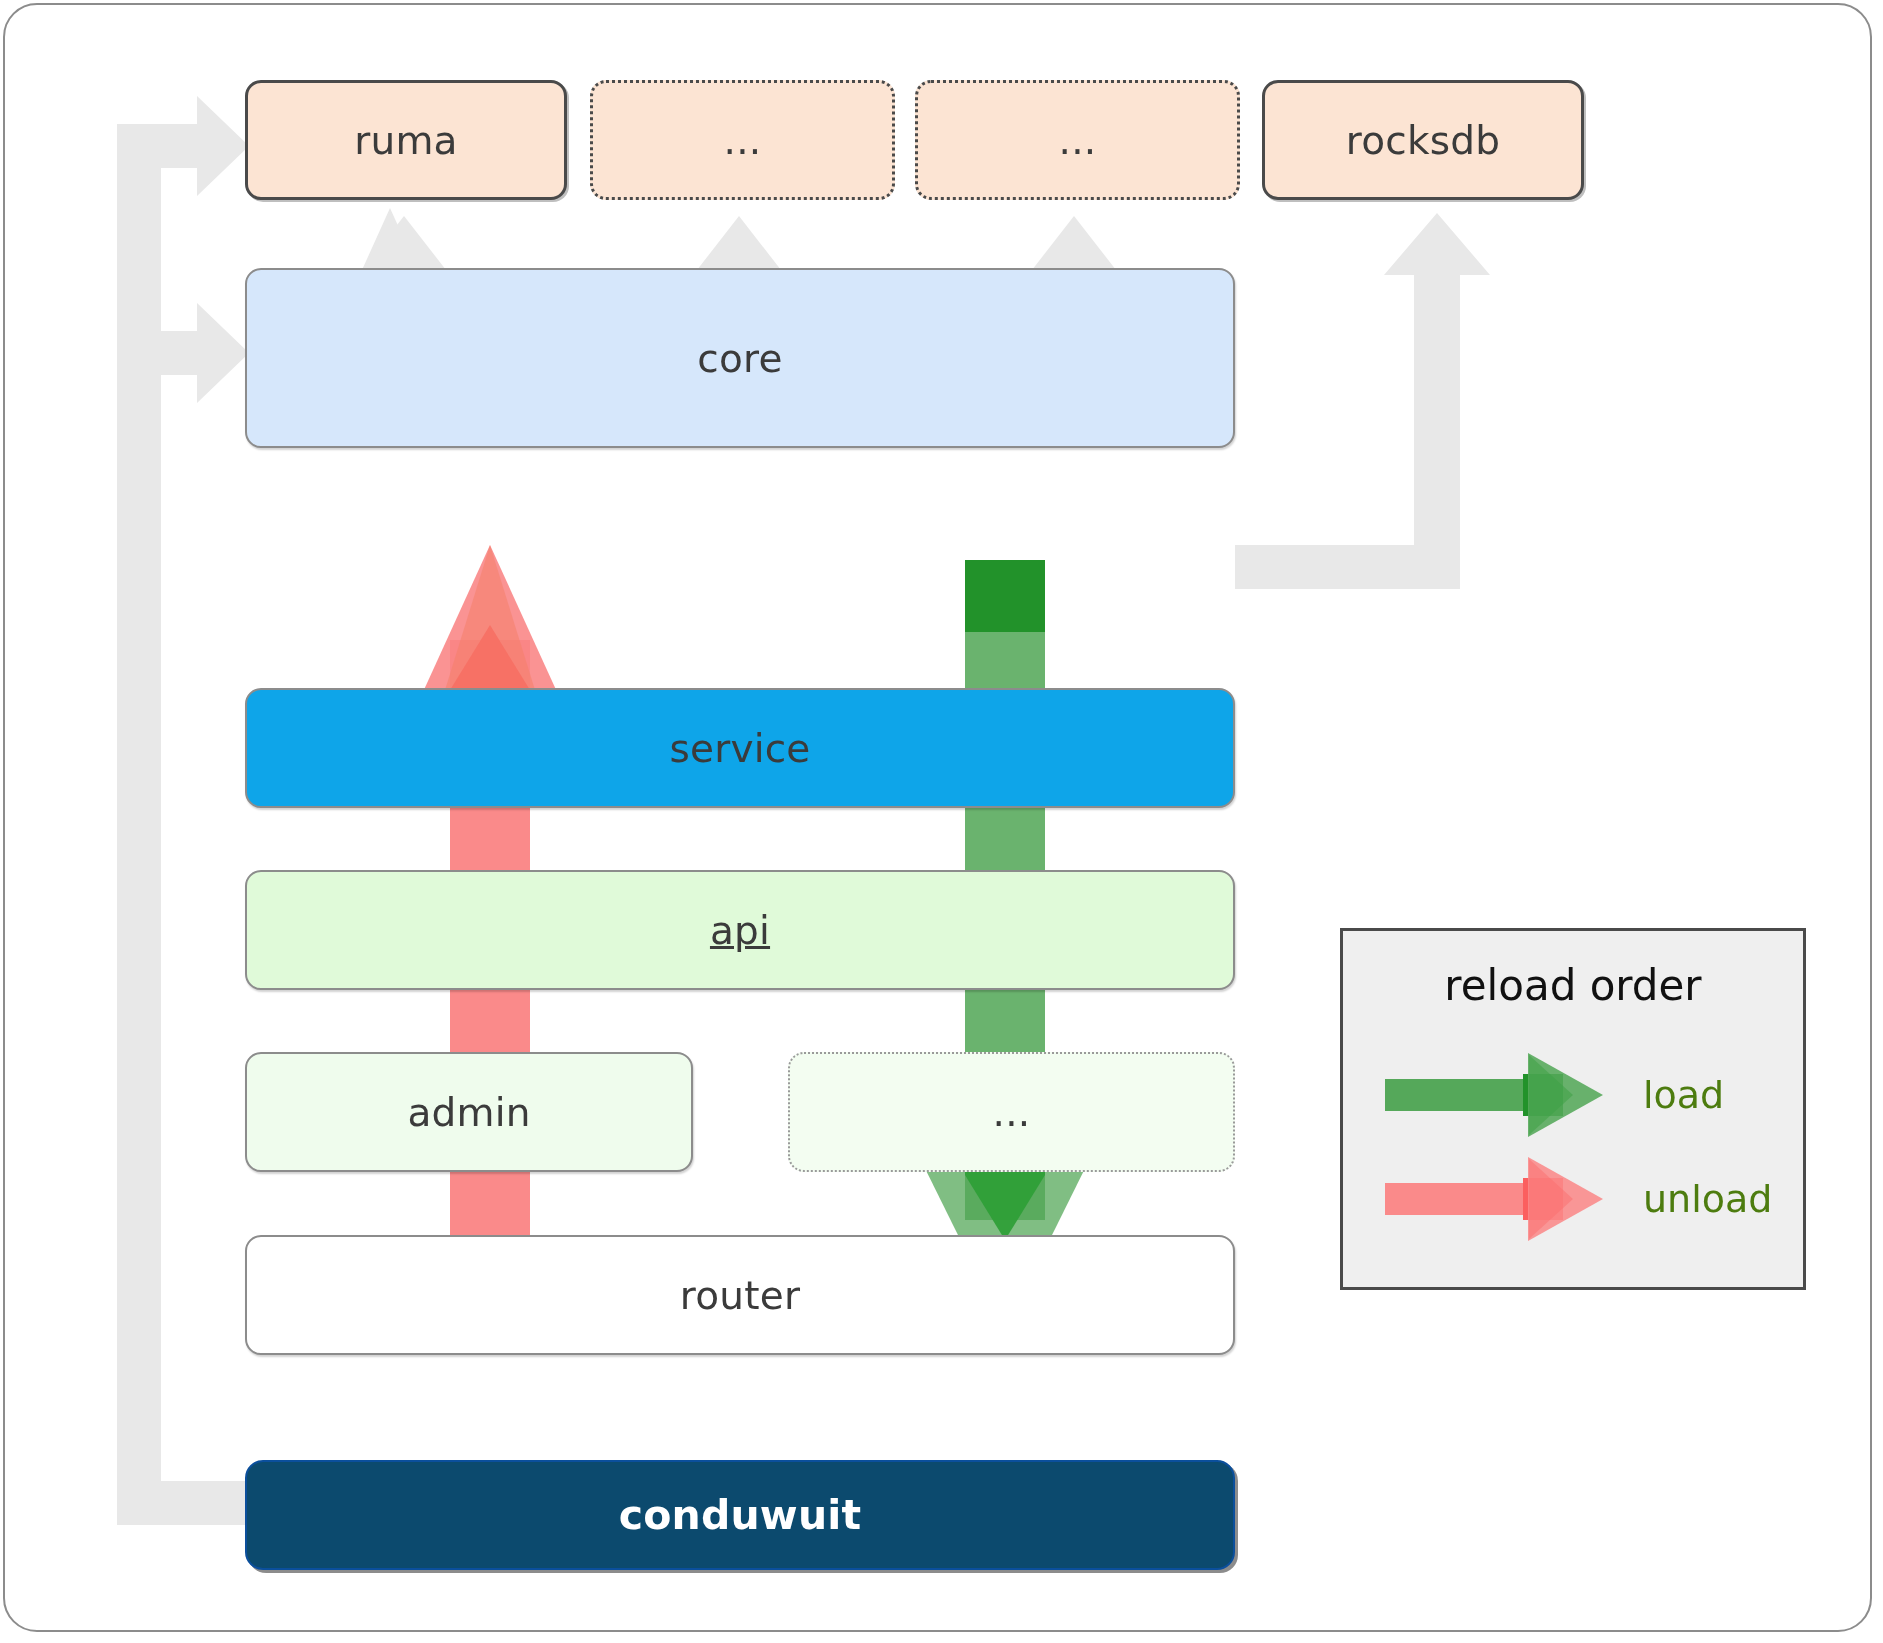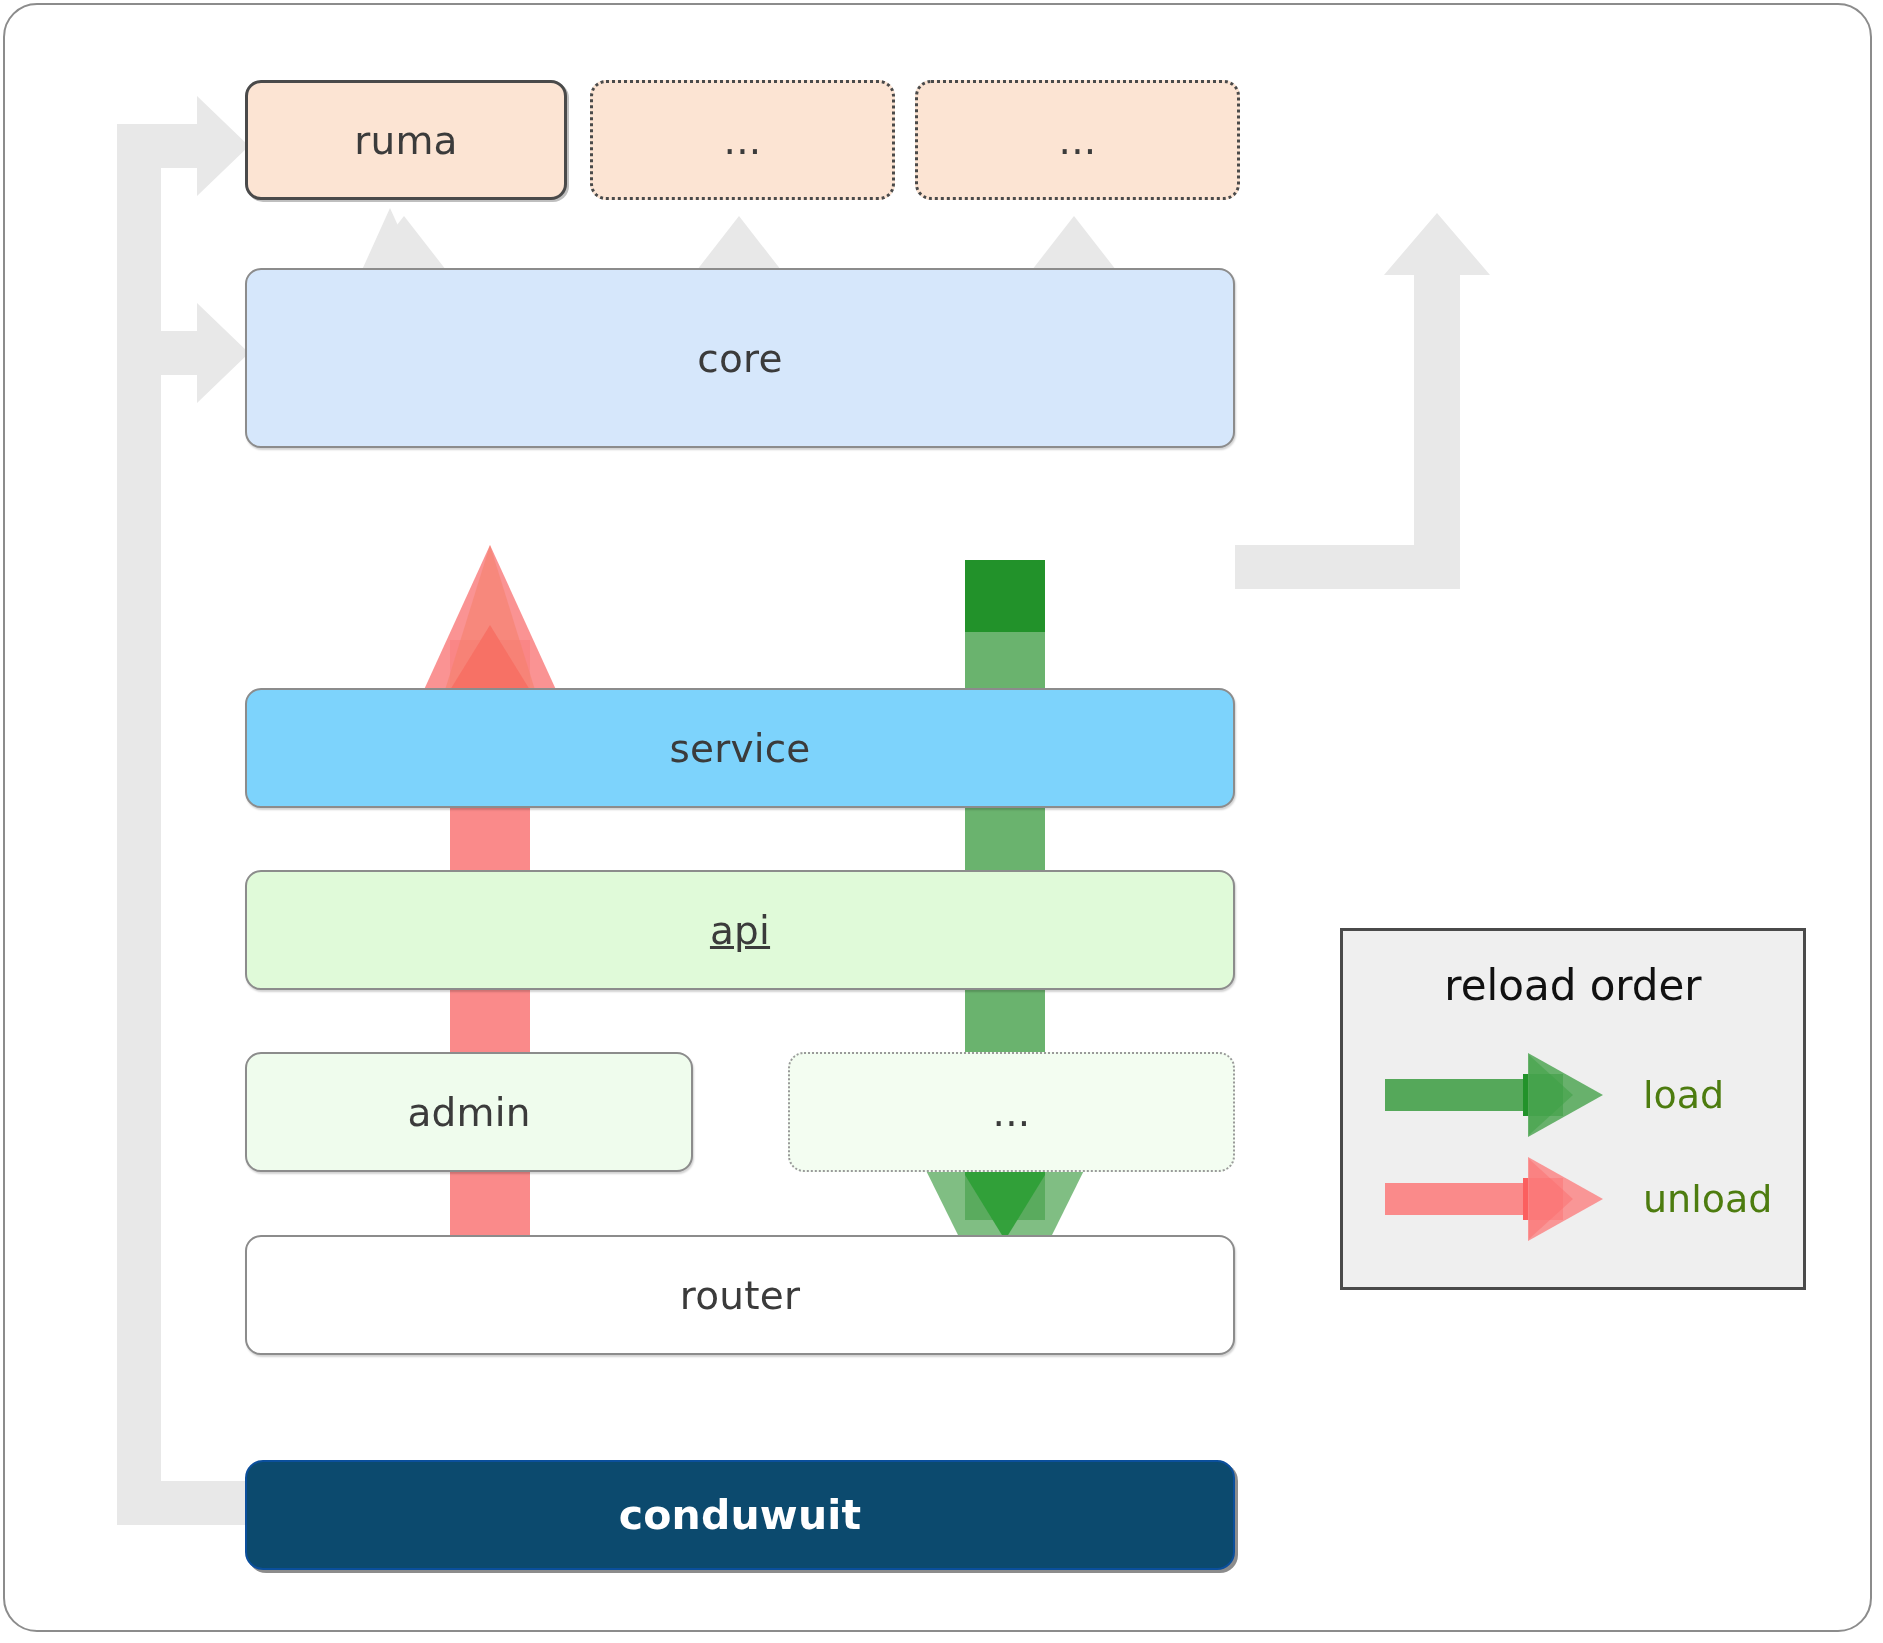--- a/index.html
+++ b/index.html
@@ -182,27 +182,30 @@
   </div>
 
   <div class="box dep dotted" style="left:590px; width:305px;">
     <span class="lbl">...</span>
   </div>
 
   <div class="box dep dotted" style="left:915px; width:325px;">
     <span class="lbl">...</span>
   </div>
 
+  <div class="box dep" style="left:1262px; width:322px;">
+    <span class="lbl">rocksdb</span>
+  </div>
 
   <div class="box layer" style="top:268px; height:180px; background:#d6e7fb;">
     <span class="lbl">core</span>
   </div>
 
 
-  <div class="box layer" style="top:688px; height:120px; background:#7dd3fc;">
+  <div class="box layer" style="top:688px; height:120px; background:#0ea5e9;">
     <span class="lbl">service</span>
   </div>
 
   <div class="box layer" style="top:870px; height:120px; background:#e0fad9;text-decoration:underline;">
     <span class="lbl">api</span>
   </div>
 
   <div class="box layer" style="top:1052px; height:120px; width:448px; background:#effced;">
     <span class="lbl">admin</span>
   </div>

